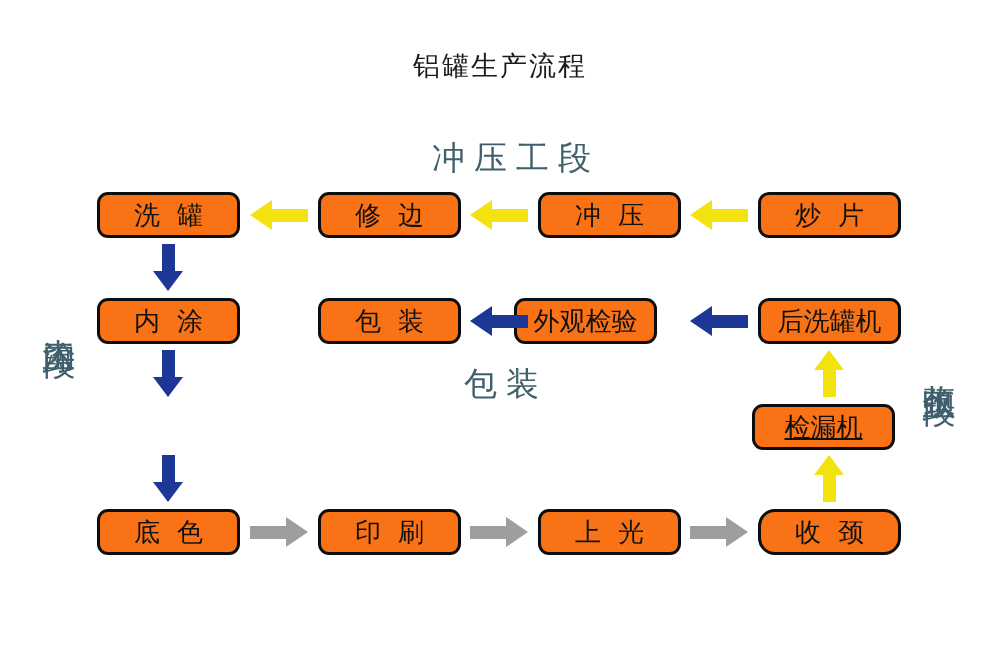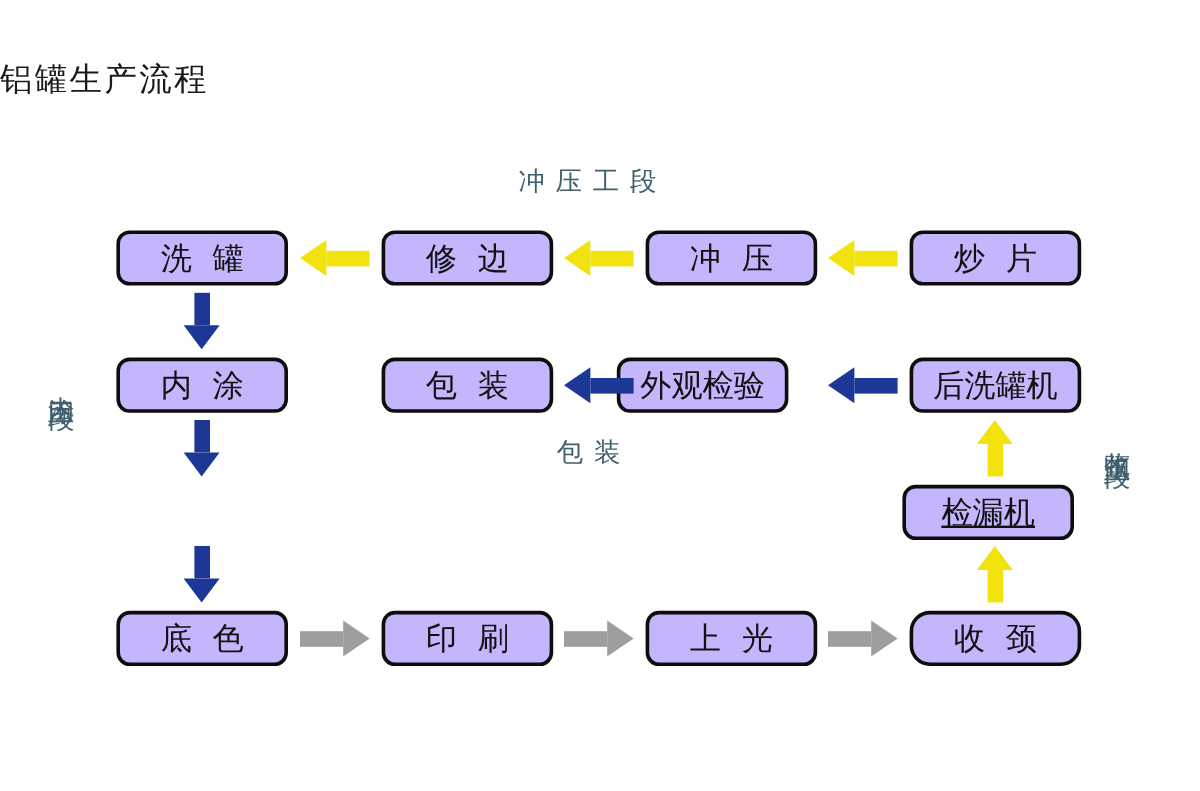--- a/index.html
+++ b/index.html
@@ -1,27 +1,27 @@
 <!DOCTYPE html>
 <html style="--yellow: #f2e30e; --navy: #1c3796; --gray: #9e9e9e; --label: #3f5f6d;"><head>
 <meta charset="utf-8">
 <style>
   html,body{margin:0;padding:0;background:#ffffff;}
   body{width:1000px;height:659px;position:relative;overflow:hidden;
        font-family:"Liberation Sans","DejaVu Sans",sans-serif;}
   .stage{position:absolute;inset:0;}
 
-  .title{position:absolute;left:0;top:48px;width:1000px;text-align:left;
+  .title{position:absolute;left:0;top:48px;width:1000px;text-align:center;
          font-size:27px;color:#1a1a1a;letter-spacing:2px;}
 
-  .section-label{position:absolute;font-size:22px;color:var(--label);letter-spacing:9px;white-space:nowrap;}
+  .section-label{position:absolute;font-size:33px;color:var(--label);letter-spacing:9px;white-space:nowrap;}
   .section-label.vertical{writing-mode:vertical-rl;letter-spacing:3px;}
 
   .box{position:absolute;width:143px;height:46px;box-sizing:border-box;
-       background:#c4b5fd;border:3px solid #0d0d0d;border-radius:11px;
+       background:#f97316;border:3px solid #0d0d0d;border-radius:11px;
        display:flex;align-items:center;justify-content:center;
        font-size:26px;color:#111;word-spacing:10px;white-space:nowrap;}
 
   
   .h-arrow{position:absolute;width:58px;height:30px;display:flex;align-items:center;}
   .h-arrow .shaft{flex:1;height:13px;background:var(--c);}
   .h-arrow.left .head{width:0;height:0;border-top:15px solid transparent;
       border-bottom:15px solid transparent;border-right:22px solid var(--c);}
   .h-arrow.right .head{width:0;height:0;border-top:15px solid transparent;
       border-bottom:15px solid transparent;border-left:22px solid var(--c);}

